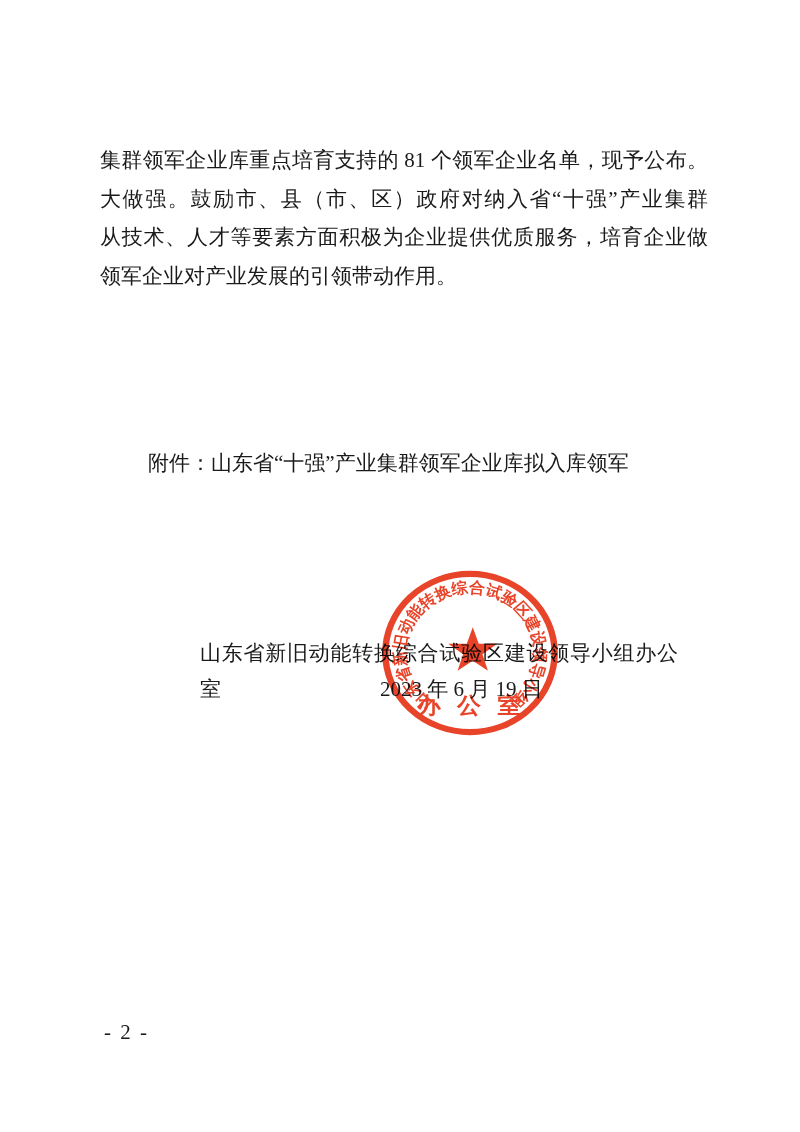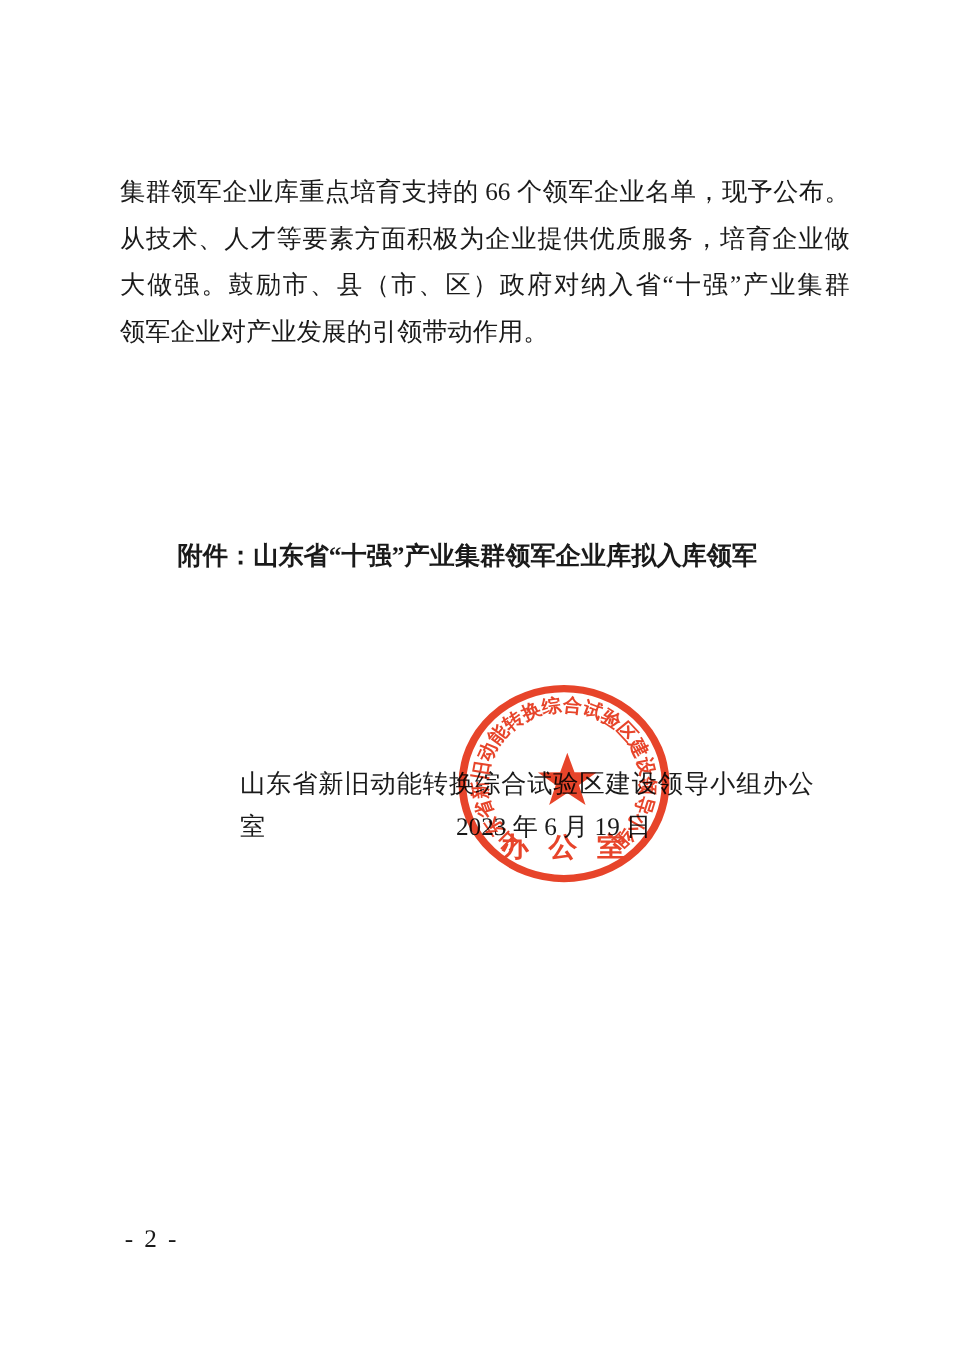--- a/index.html
+++ b/index.html
@@ -33,21 +33,21 @@
   .doc-line.last { text-align: left; text-align-last: left; }
 
   
   .attachment {
     position: absolute;
     left: 100px; top: 444px;
     width: 640px;
     font-size: 21px;
     line-height: 38.6px;
   }
-  .attachment .a-line1 { padding-left: 48px; font-weight: bold; }
+  .attachment .a-line1 { padding-left: 48px; }
   .attachment .a-line2 { padding-left: 135px; }
 
   
   .sig-issuer {
     position: absolute;
     left: 200px; top: 635px;
     width: 478px;
     font-size: 21px;
     line-height: 36px;
     text-align: justify;
@@ -76,23 +76,23 @@
     position: absolute;
     left: 104px; top: 1020px;
     font-size: 21px;
     letter-spacing: 2px;
   }
 </style>
 </head>
 <body>
 
 <div class="doc-body">
-  <div class="doc-line justify">集群领军企业库重点培育支持的 66 个领军企业名单，现予公布。</div>
+  <div class="doc-line justify">集群领军企业库重点培育支持的 81 个领军企业名单，现予公布。</div>
+  <div class="doc-line justify">大做强。鼓励市、县（市、区）政府对纳入省“十强”产业集群</div>
   <div class="doc-line justify">从技术、人才等要素方面积极为企业提供优质服务，培育企业做</div>
-  <div class="doc-line justify">大做强。鼓励市、县（市、区）政府对纳入省“十强”产业集群</div>
   <div class="doc-line last">领军企业对产业发展的引领带动作用。</div>
 </div>
 
 <div class="attachment">
   <div class="a-line1"><span>附件：</span><span>山东省“十强”产业集群领军企业库拟入库领军</span></div>
 </div>
 
 <div class="sig-issuer">山东省新旧动能转换综合试验区建设领导小组办公室</div>
 <div class="sig-date">2023 年 6 月 19 日</div>
 

